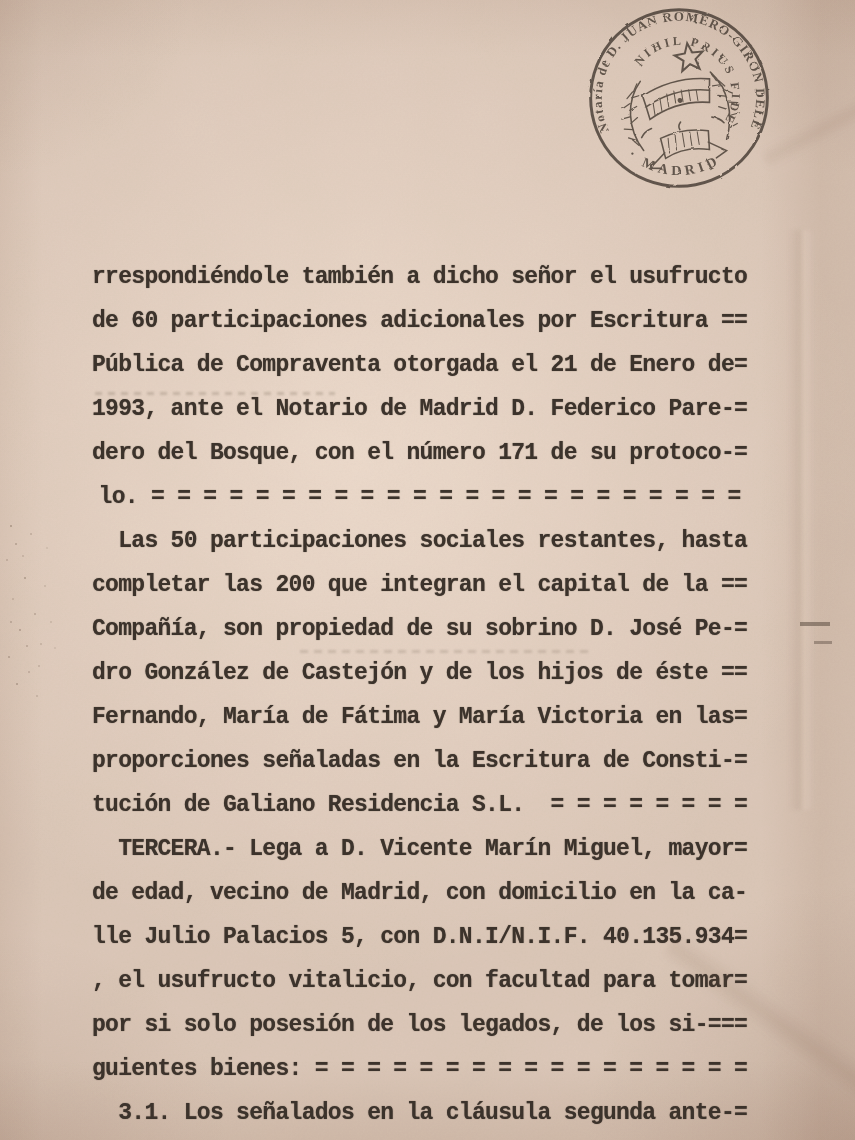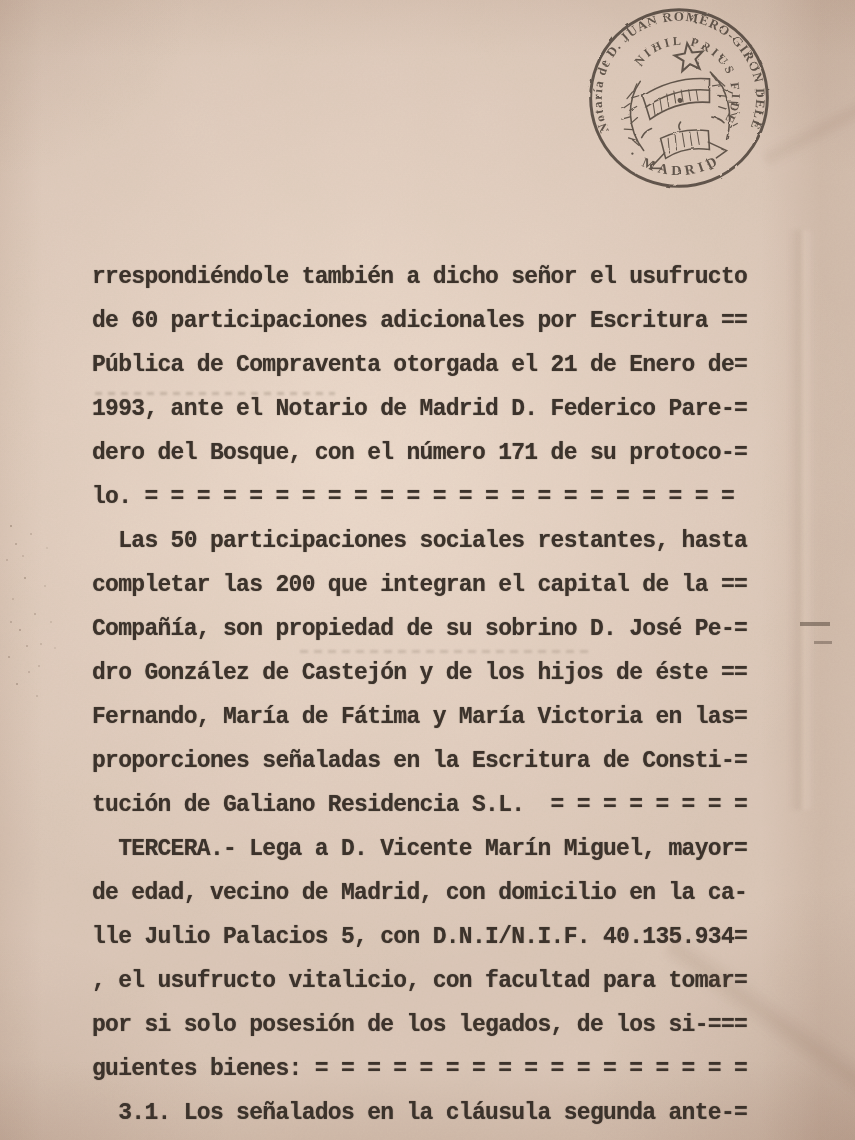--- a/index.html
+++ b/index.html
@@ -18,20 +18,21 @@
   }
   .grain { position:absolute; left:0; top:0; mix-blend-mode:multiply; opacity:.45; pointer-events:none; }
 
   
   .text {
     position:absolute; left:92px; top:255px;
     font-family:"Liberation Mono","DejaVu Sans Mono",monospace;
     font-size:23px; font-weight:bold; letter-spacing:-0.7px;
     color:#3c332c; white-space:pre;
     text-shadow:0 0 1.1px rgba(58,47,37,0.65);
+    text-align:center;
   }
   .tline { height:44px; line-height:44px; }
 
   
   .stamp { position:absolute; left:586px; top:5px; width:186px; height:186px;
            filter:blur(0.35px); opacity:.84; }
   .stamp text { font-family:"Liberation Serif","DejaVu Serif",serif; font-weight:bold;
                 fill:#4b4137; }
   .t-ring   { font-size:14px;  letter-spacing:1.3px; }
   .t-city   { font-size:15px;  letter-spacing:4.5px; }

